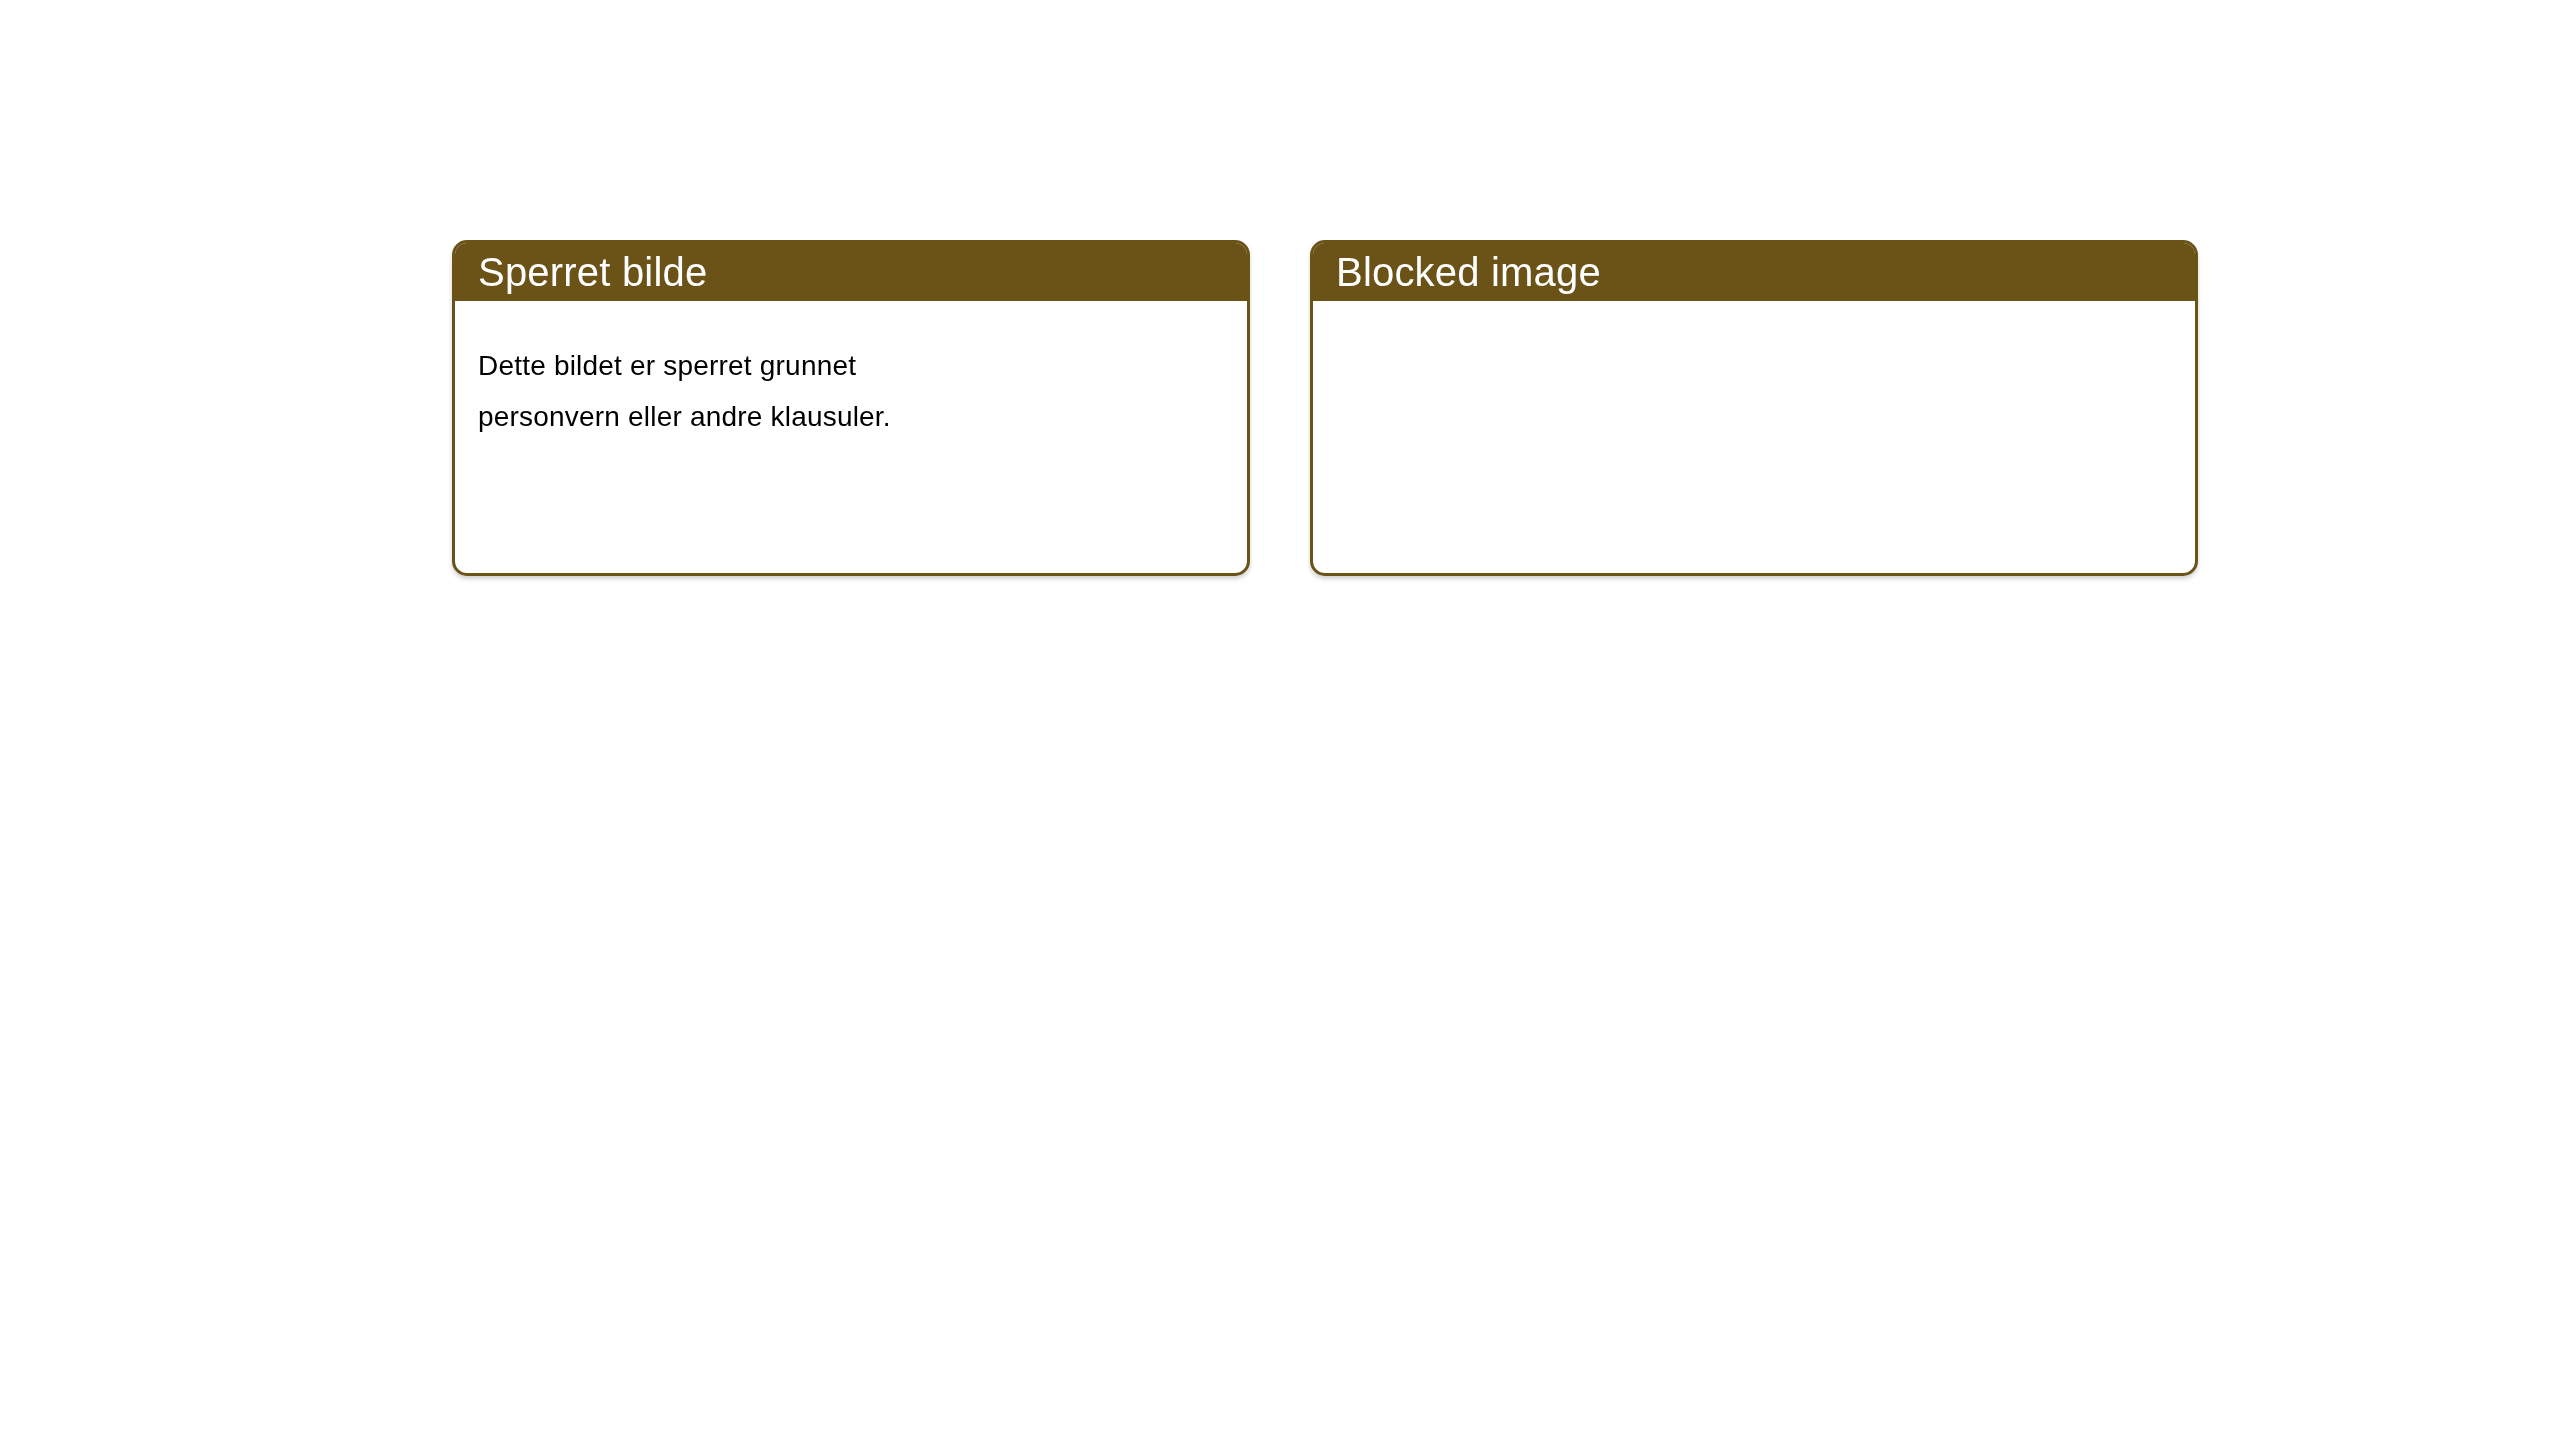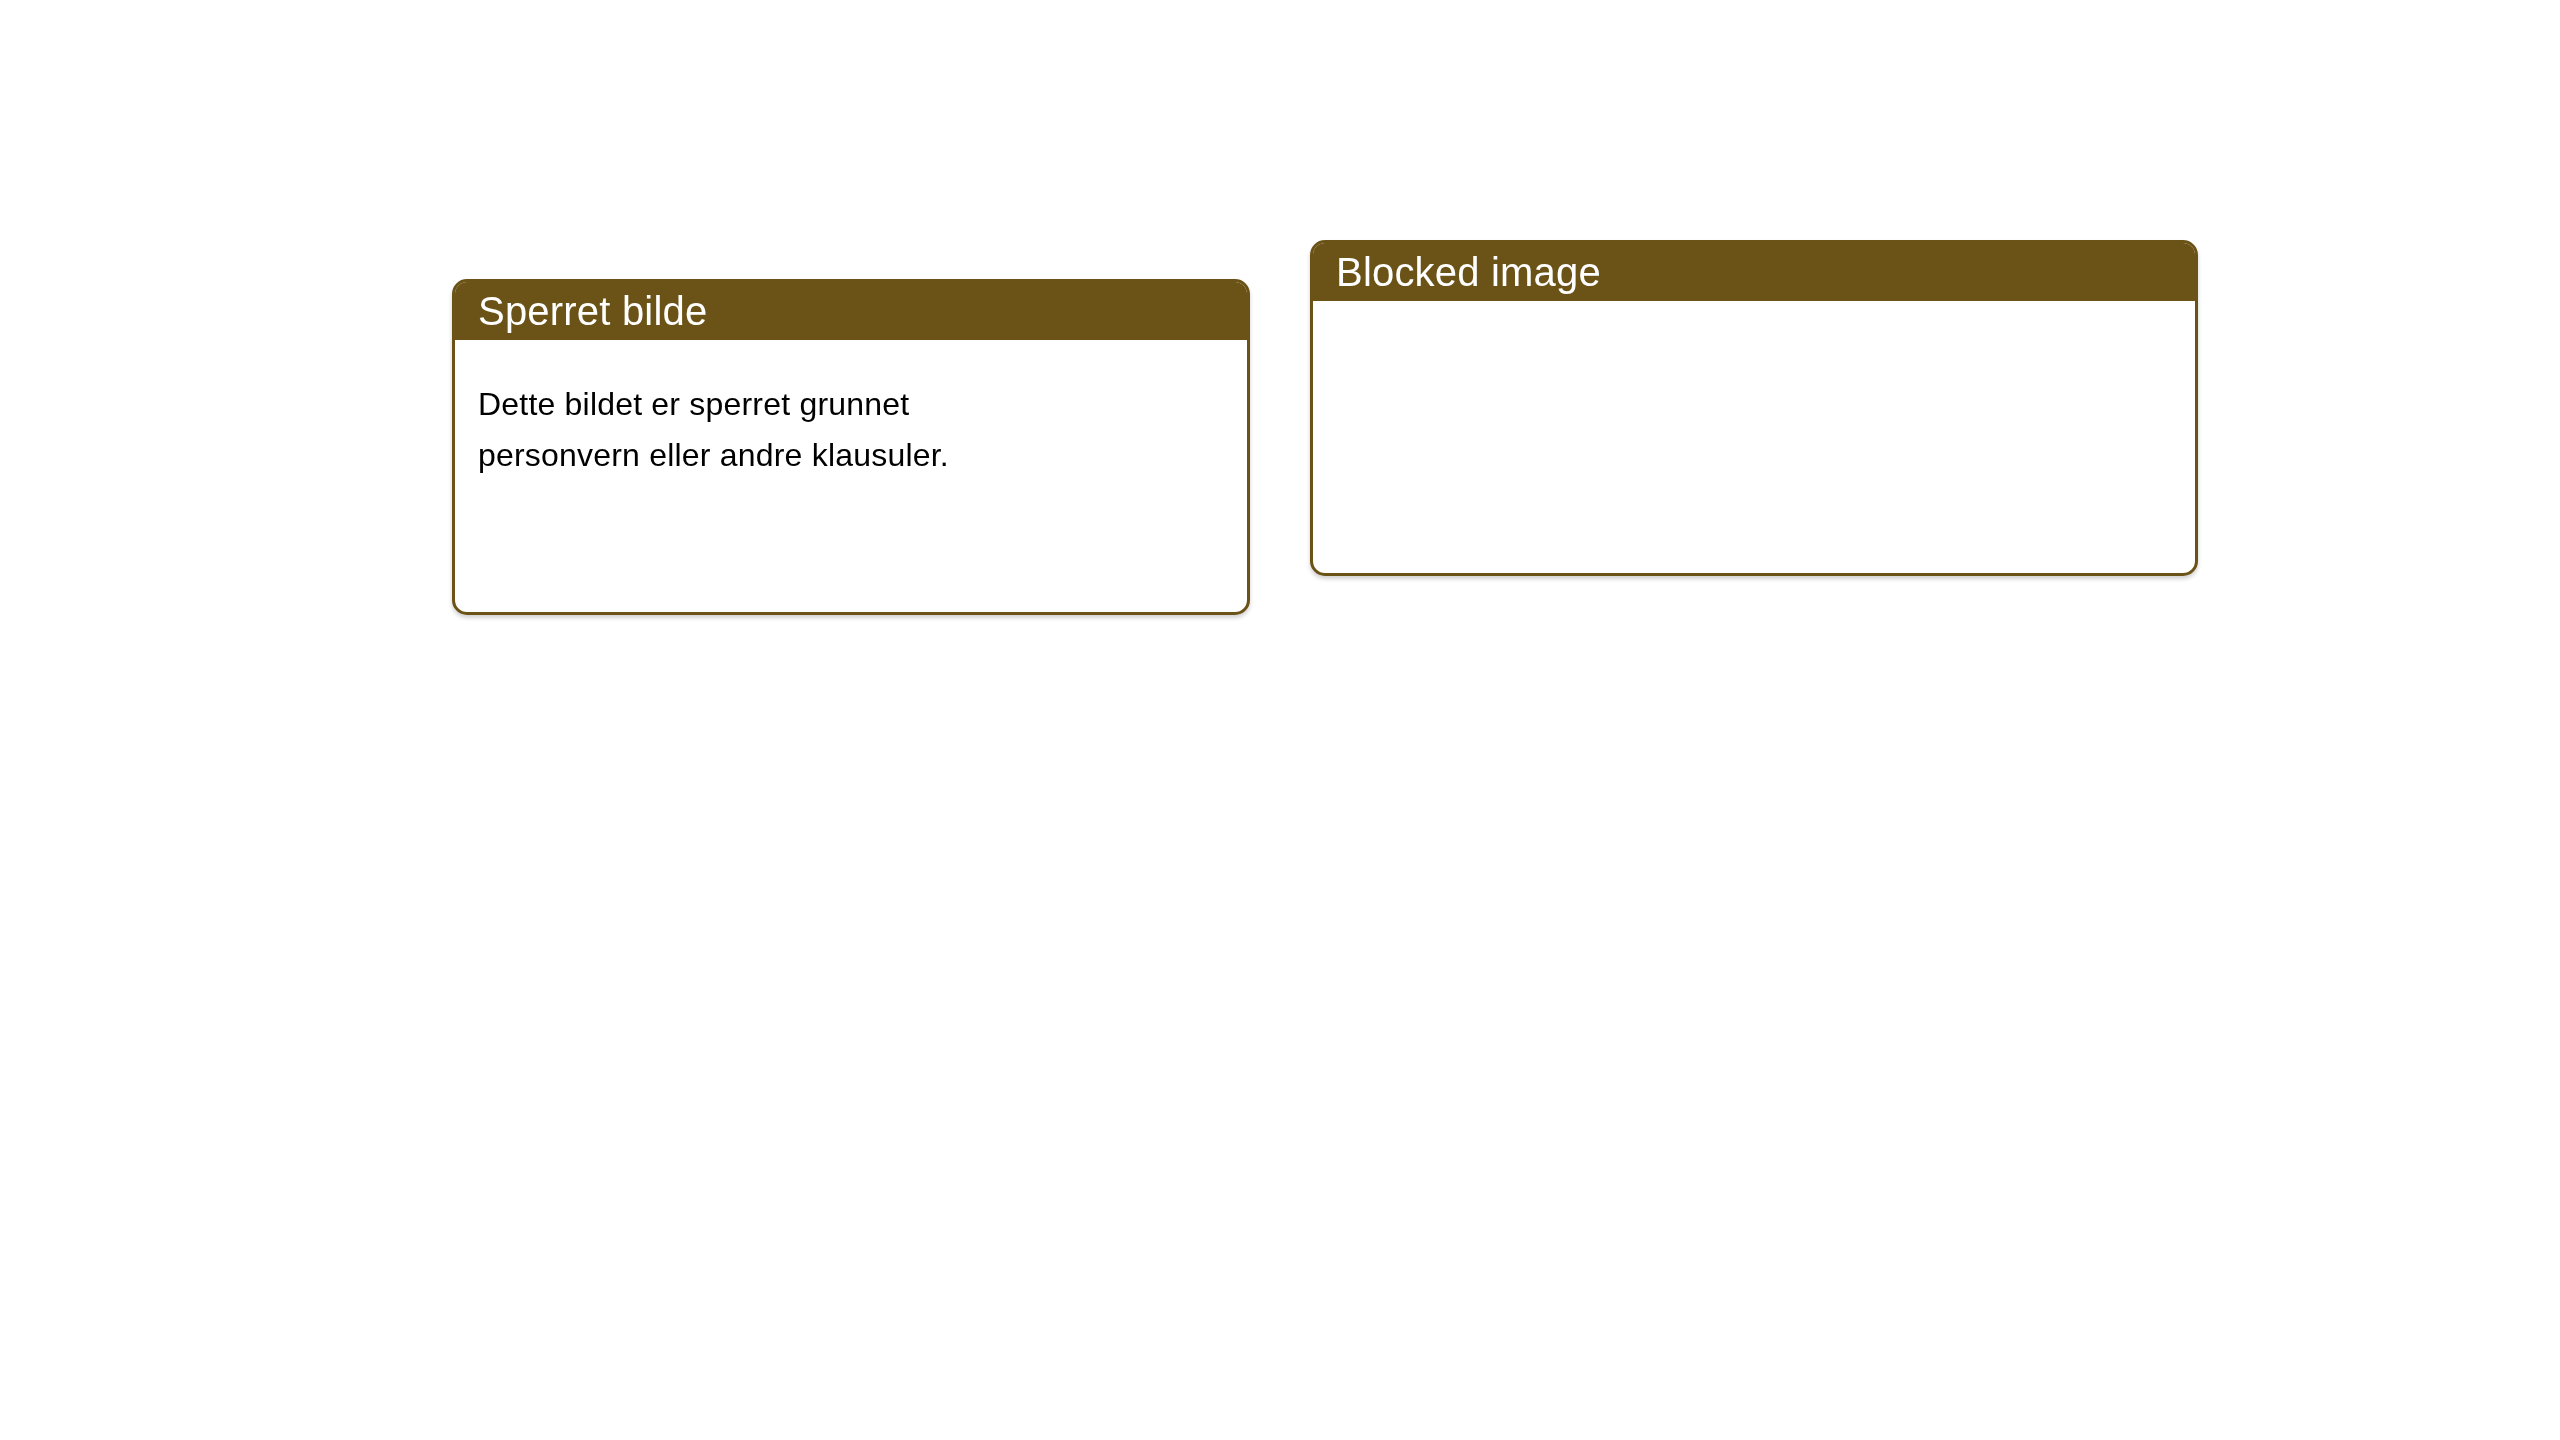--- a/index.html
+++ b/index.html
@@ -21,21 +21,21 @@
   .card {
     position: absolute;
     top: 240px;
     height: 336px;
     background: #ffffff;
     border: 3px solid var(--border-color);
     border-radius: 15px;
     box-shadow: 0 3px 4px rgba(0, 0, 0, 0.18);
     overflow: hidden;
   }
-  .card.card-no { left: 452px;  width: 798px; margin-top: 39px; }
+  .card.card-no { left: 452px;  width: 798px; }
   .card.card-en { left: 1310px; width: 888px; }
   .card-header {
     height: 58px;
     background: var(--header-bg);
     display: flex;
     align-items: center;
     padding: 0 23px;
   }
   .card-title {
     color: var(--header-text);
@@ -43,21 +43,21 @@
     line-height: 58px;
     font-weight: 400;
     white-space: nowrap;
     letter-spacing: 0.2px;
   }
   .card-body {
     padding: 39px 23px 0 23px;
   }
   .card-body-text {
     color: var(--body-text);
-    font-size: 32px;
+    font-size: 28px;
     line-height: 51px;
     font-weight: 400;
     white-space: pre-line;
     letter-spacing: 0.2px;
   }
 </style>
 </head>
 <body>
 
 <div class="card card-no">

